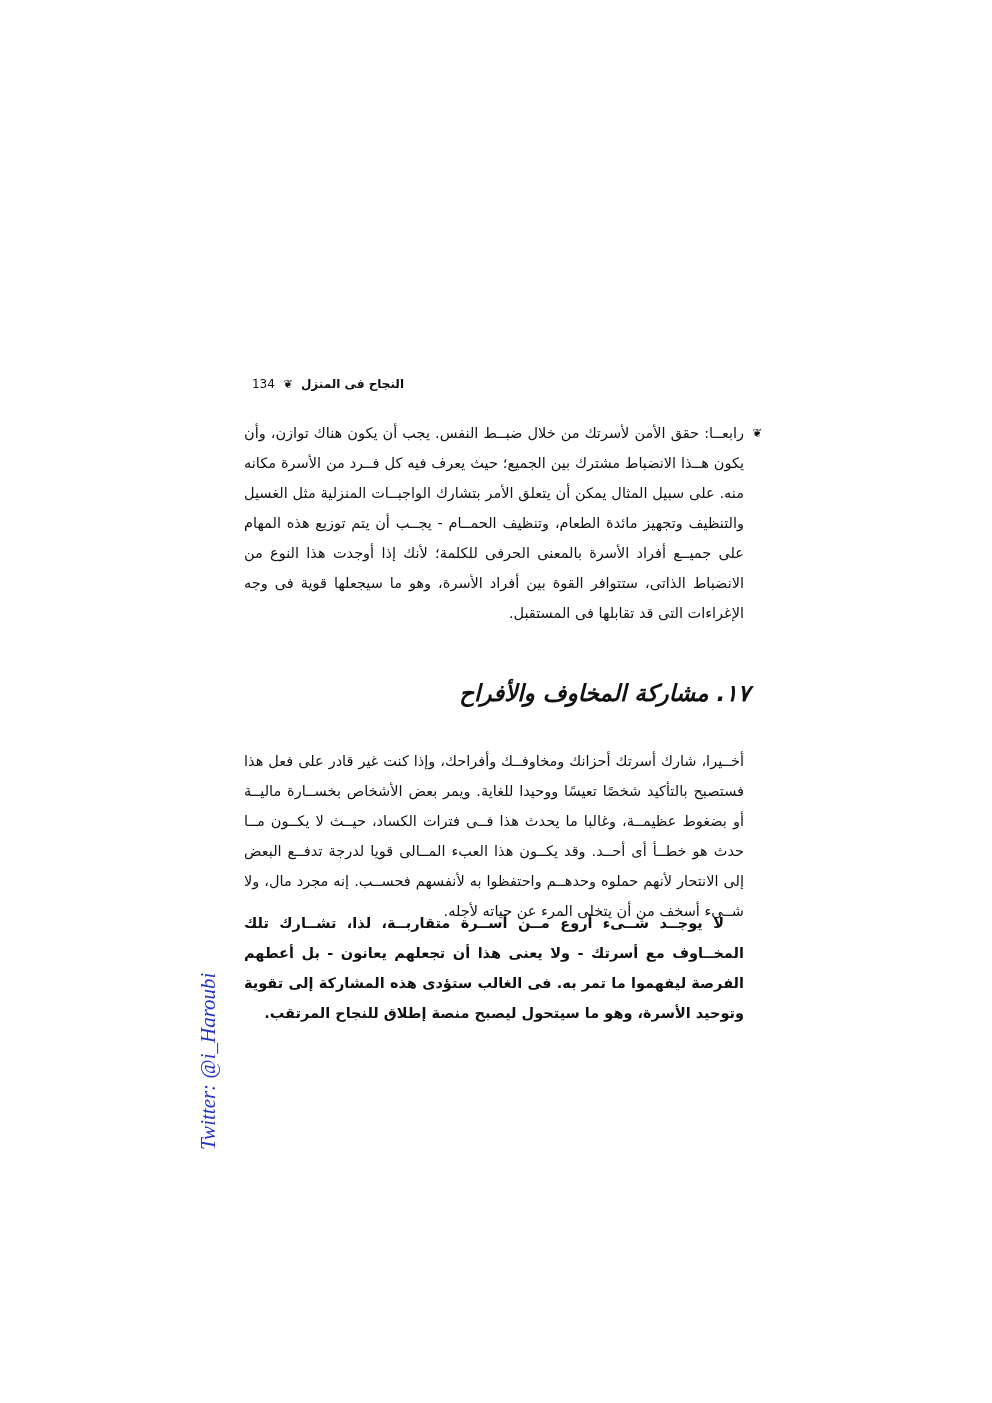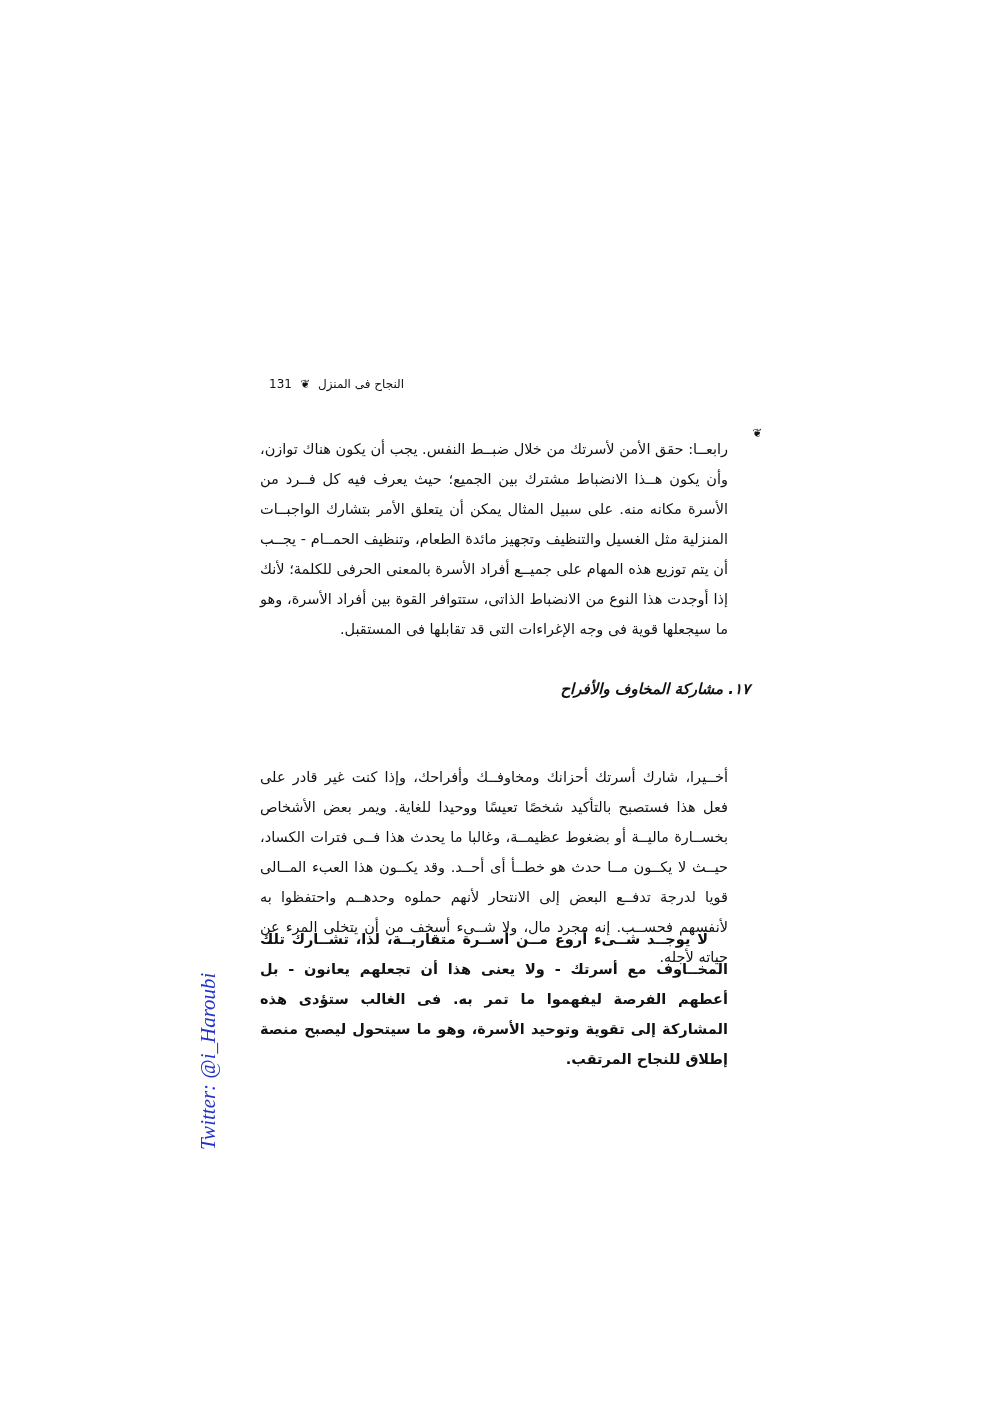--- a/index.html
+++ b/index.html
@@ -1,39 +1,39 @@
 <!DOCTYPE html>
 <html><head>
 <meta charset="utf-8">
 <style>
   html, body { margin: 0; padding: 0; background: #ffffff; }
   body { width: 992px; height: 1403px; position: relative; overflow: hidden; font-family: "DejaVu Sans", sans-serif; color: #111; }
   .page { position: absolute; left: 0; top: 0; width: 992px; height: 1403px; background: #fff; }
   .running-header { position: absolute; left: 244px; top: 373px; width: 160px; height: 22px; direction: rtl; font-size: 12px; display: flex; align-items: center; gap: 8px; justify-content: flex-start; }
-  .running-header .title { font-weight: normal; }
+  .running-header .title { font-weight: bold; }
   .running-header .orn { font-size: 12px; }
   .block { position: absolute; left: 244px; width: 500px; direction: rtl; text-align: justify; font-size: 14.5px; line-height: 30px; }
-  .block p { margin: 16px; text-align-last: right; }
+  .block p { margin: 0; text-align-last: right; }
   .para1 { top: 418px; }
   .para1 .bullet { position: absolute; right: -18px; top: 0; font-size: 12px; }
-  .heading { position: absolute; left: 430px; top: 680px; width: 320px; direction: rtl; text-align: right; font-size: 15px; font-weight: bold; font-style: italic; }
+  .heading { position: absolute; left: 430px; top: 680px; width: 320px; direction: rtl; text-align: right; font-size: 23px; font-weight: bold; font-style: italic; }
   .para2 { top: 746px; }
   .para3 { top: 908px; font-weight: bold; }
   .para3 p.first { text-indent: 20px; }
   .twitter { position: absolute; left: 196px; top: 1150px; transform-origin: 0 0; transform: rotate(-90deg); font-family: "Liberation Serif", serif; font-style: italic; font-size: 21px; color: #2433c8; white-space: nowrap; }
 </style>
 </head>
 <body>
 
 <div class="page">
 
   <div class="running-header">
     <span class="title">النجاح فى المنزل</span>
     <span class="orn">❦</span>
-    <span>131</span>
+    <span>134</span>
   </div>
 
   <div class="block para1">
     <span class="bullet">❦</span>
     <p>رابعــا: حقق الأمن لأسرتك من خلال ضبــط النفس. يجب أن يكون هناك توازن، وأن يكون هــذا الانضباط مشترك بين الجميع؛ حيث يعرف فيه كل فــرد من الأسرة مكانه منه. على سبيل المثال يمكن أن يتعلق الأمر بتشارك الواجبــات المنزلية مثل الغسيل والتنظيف وتجهيز مائدة الطعام، وتنظيف الحمــام - يجــب أن يتم توزيع هذه المهام على جميــع أفراد الأسرة بالمعنى الحرفى للكلمة؛ لأنك إذا أوجدت هذا النوع من الانضباط الذاتى، ستتوافر القوة بين أفراد الأسرة، وهو ما سيجعلها قوية فى وجه الإغراءات التى قد تقابلها فى المستقبل.</p>
   </div>
 
   <div class="heading">١٧. مشاركة المخاوف والأفراح</div>
 
   <div class="block para2">

